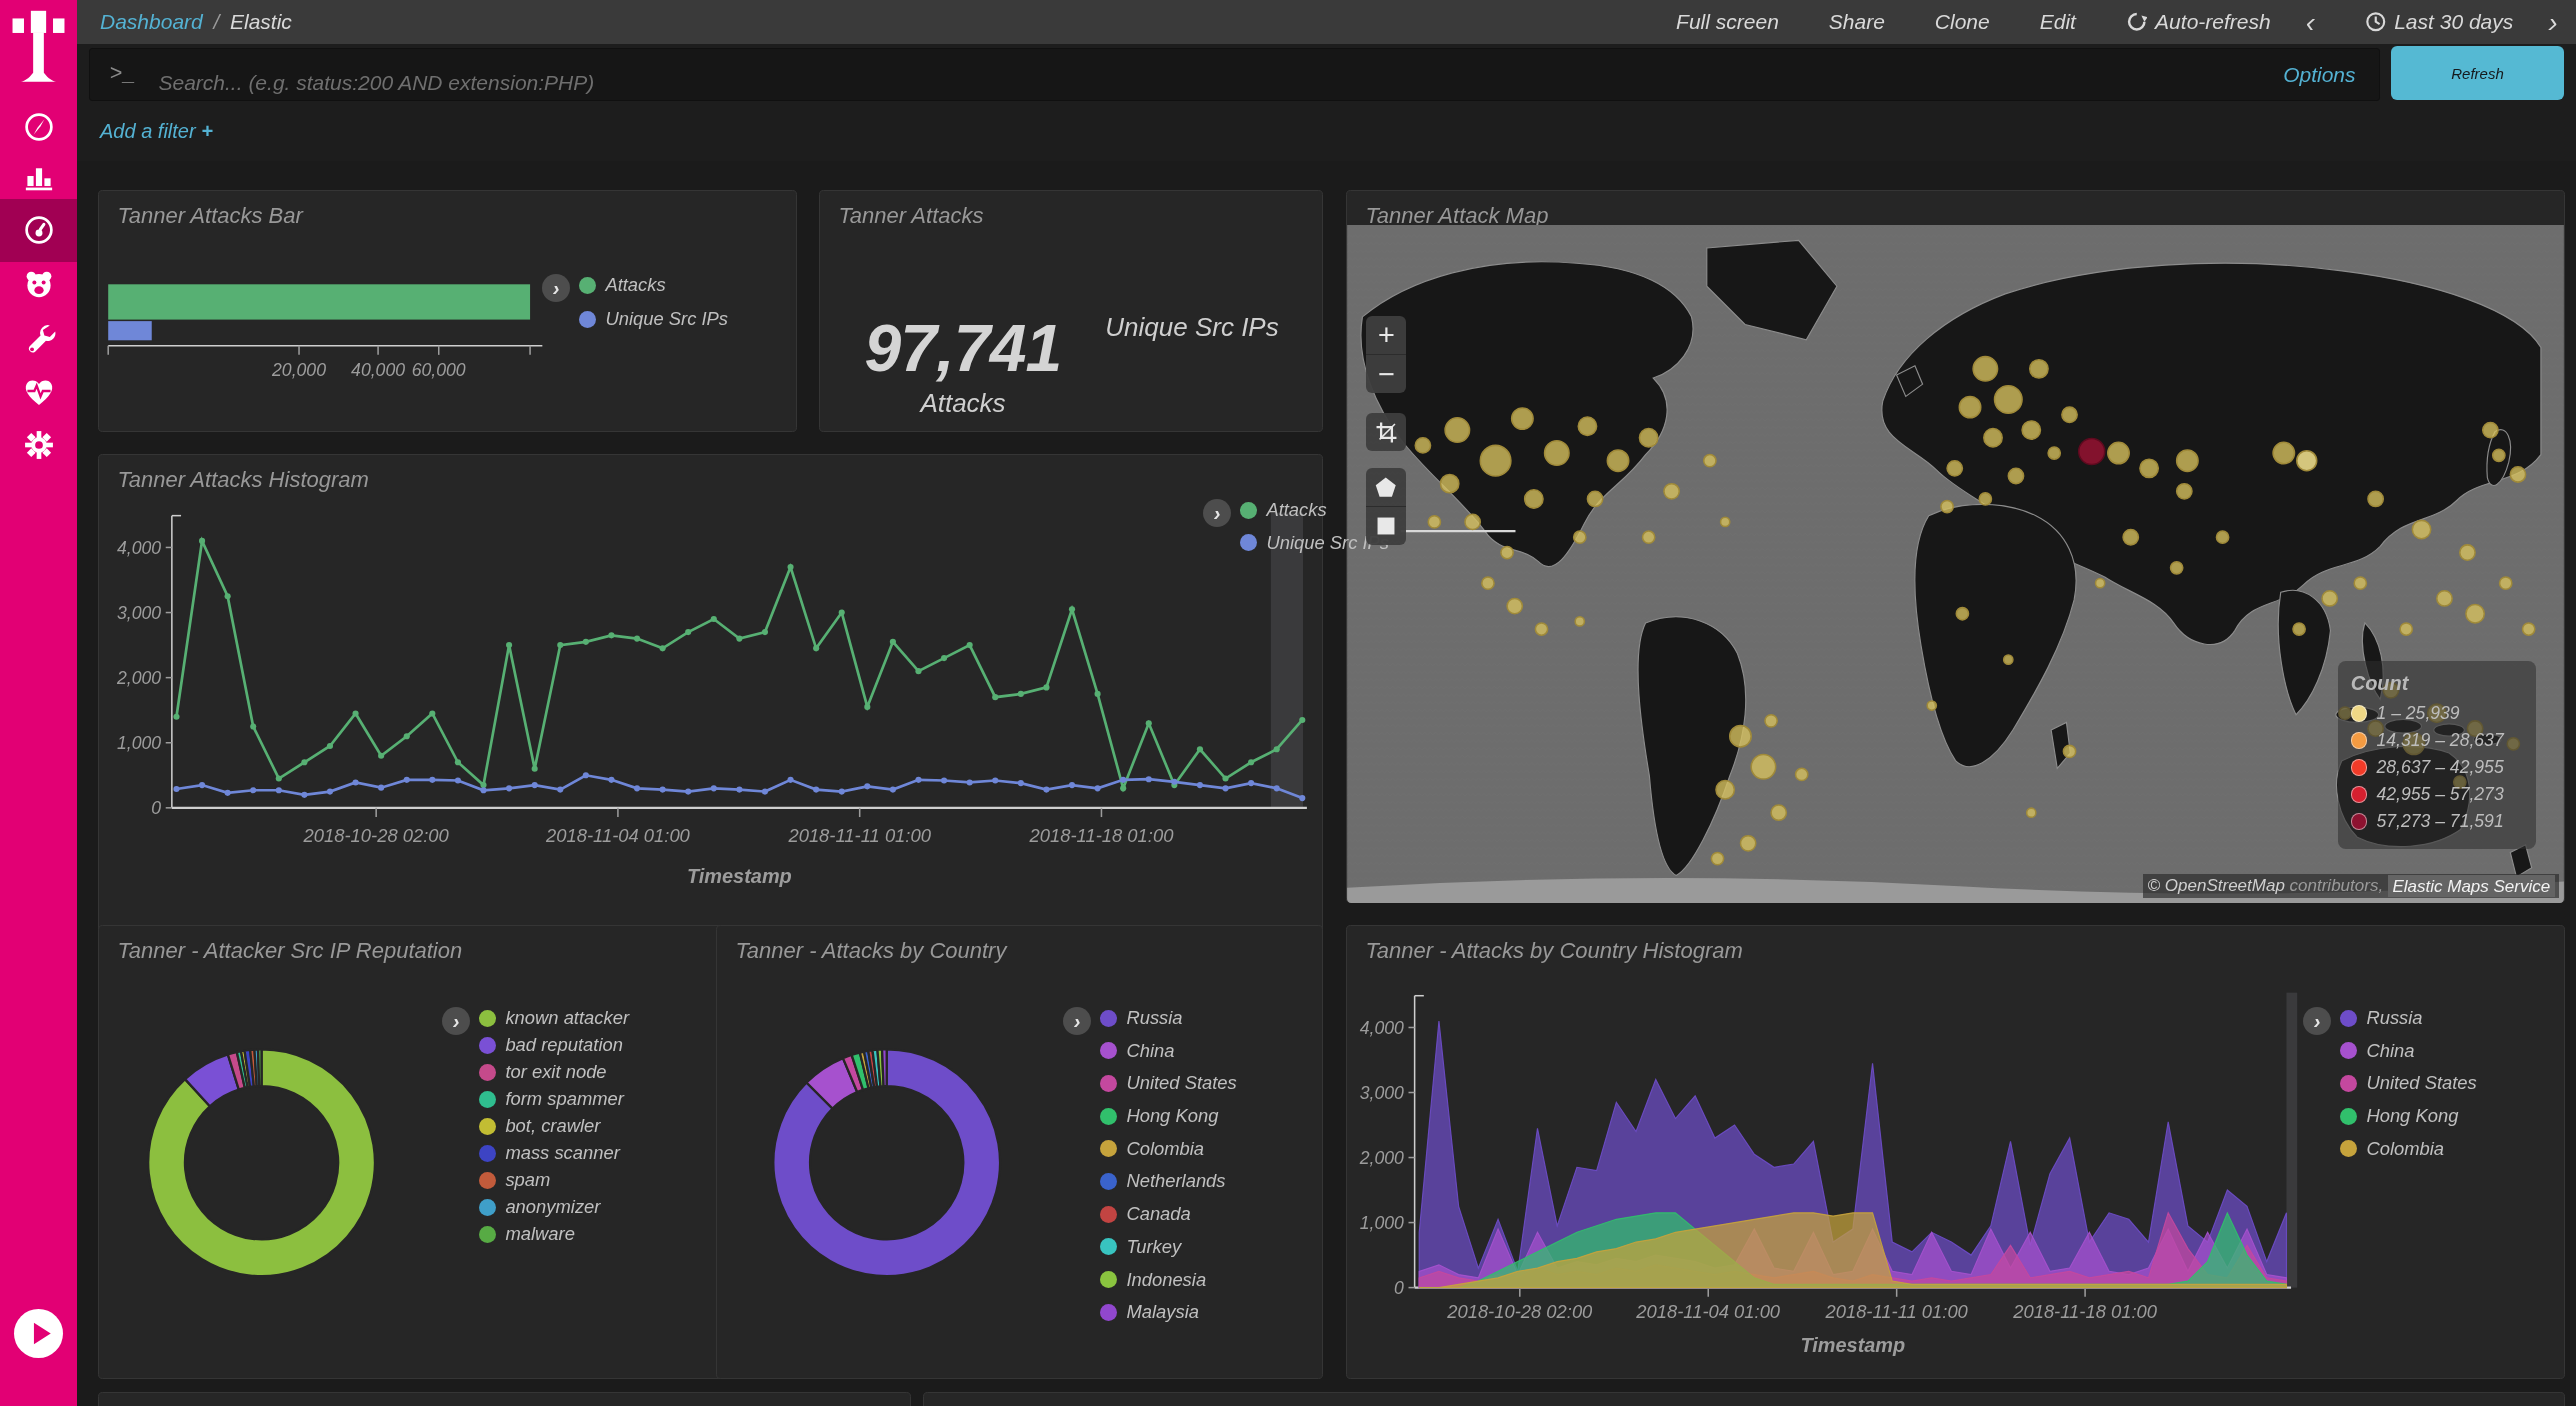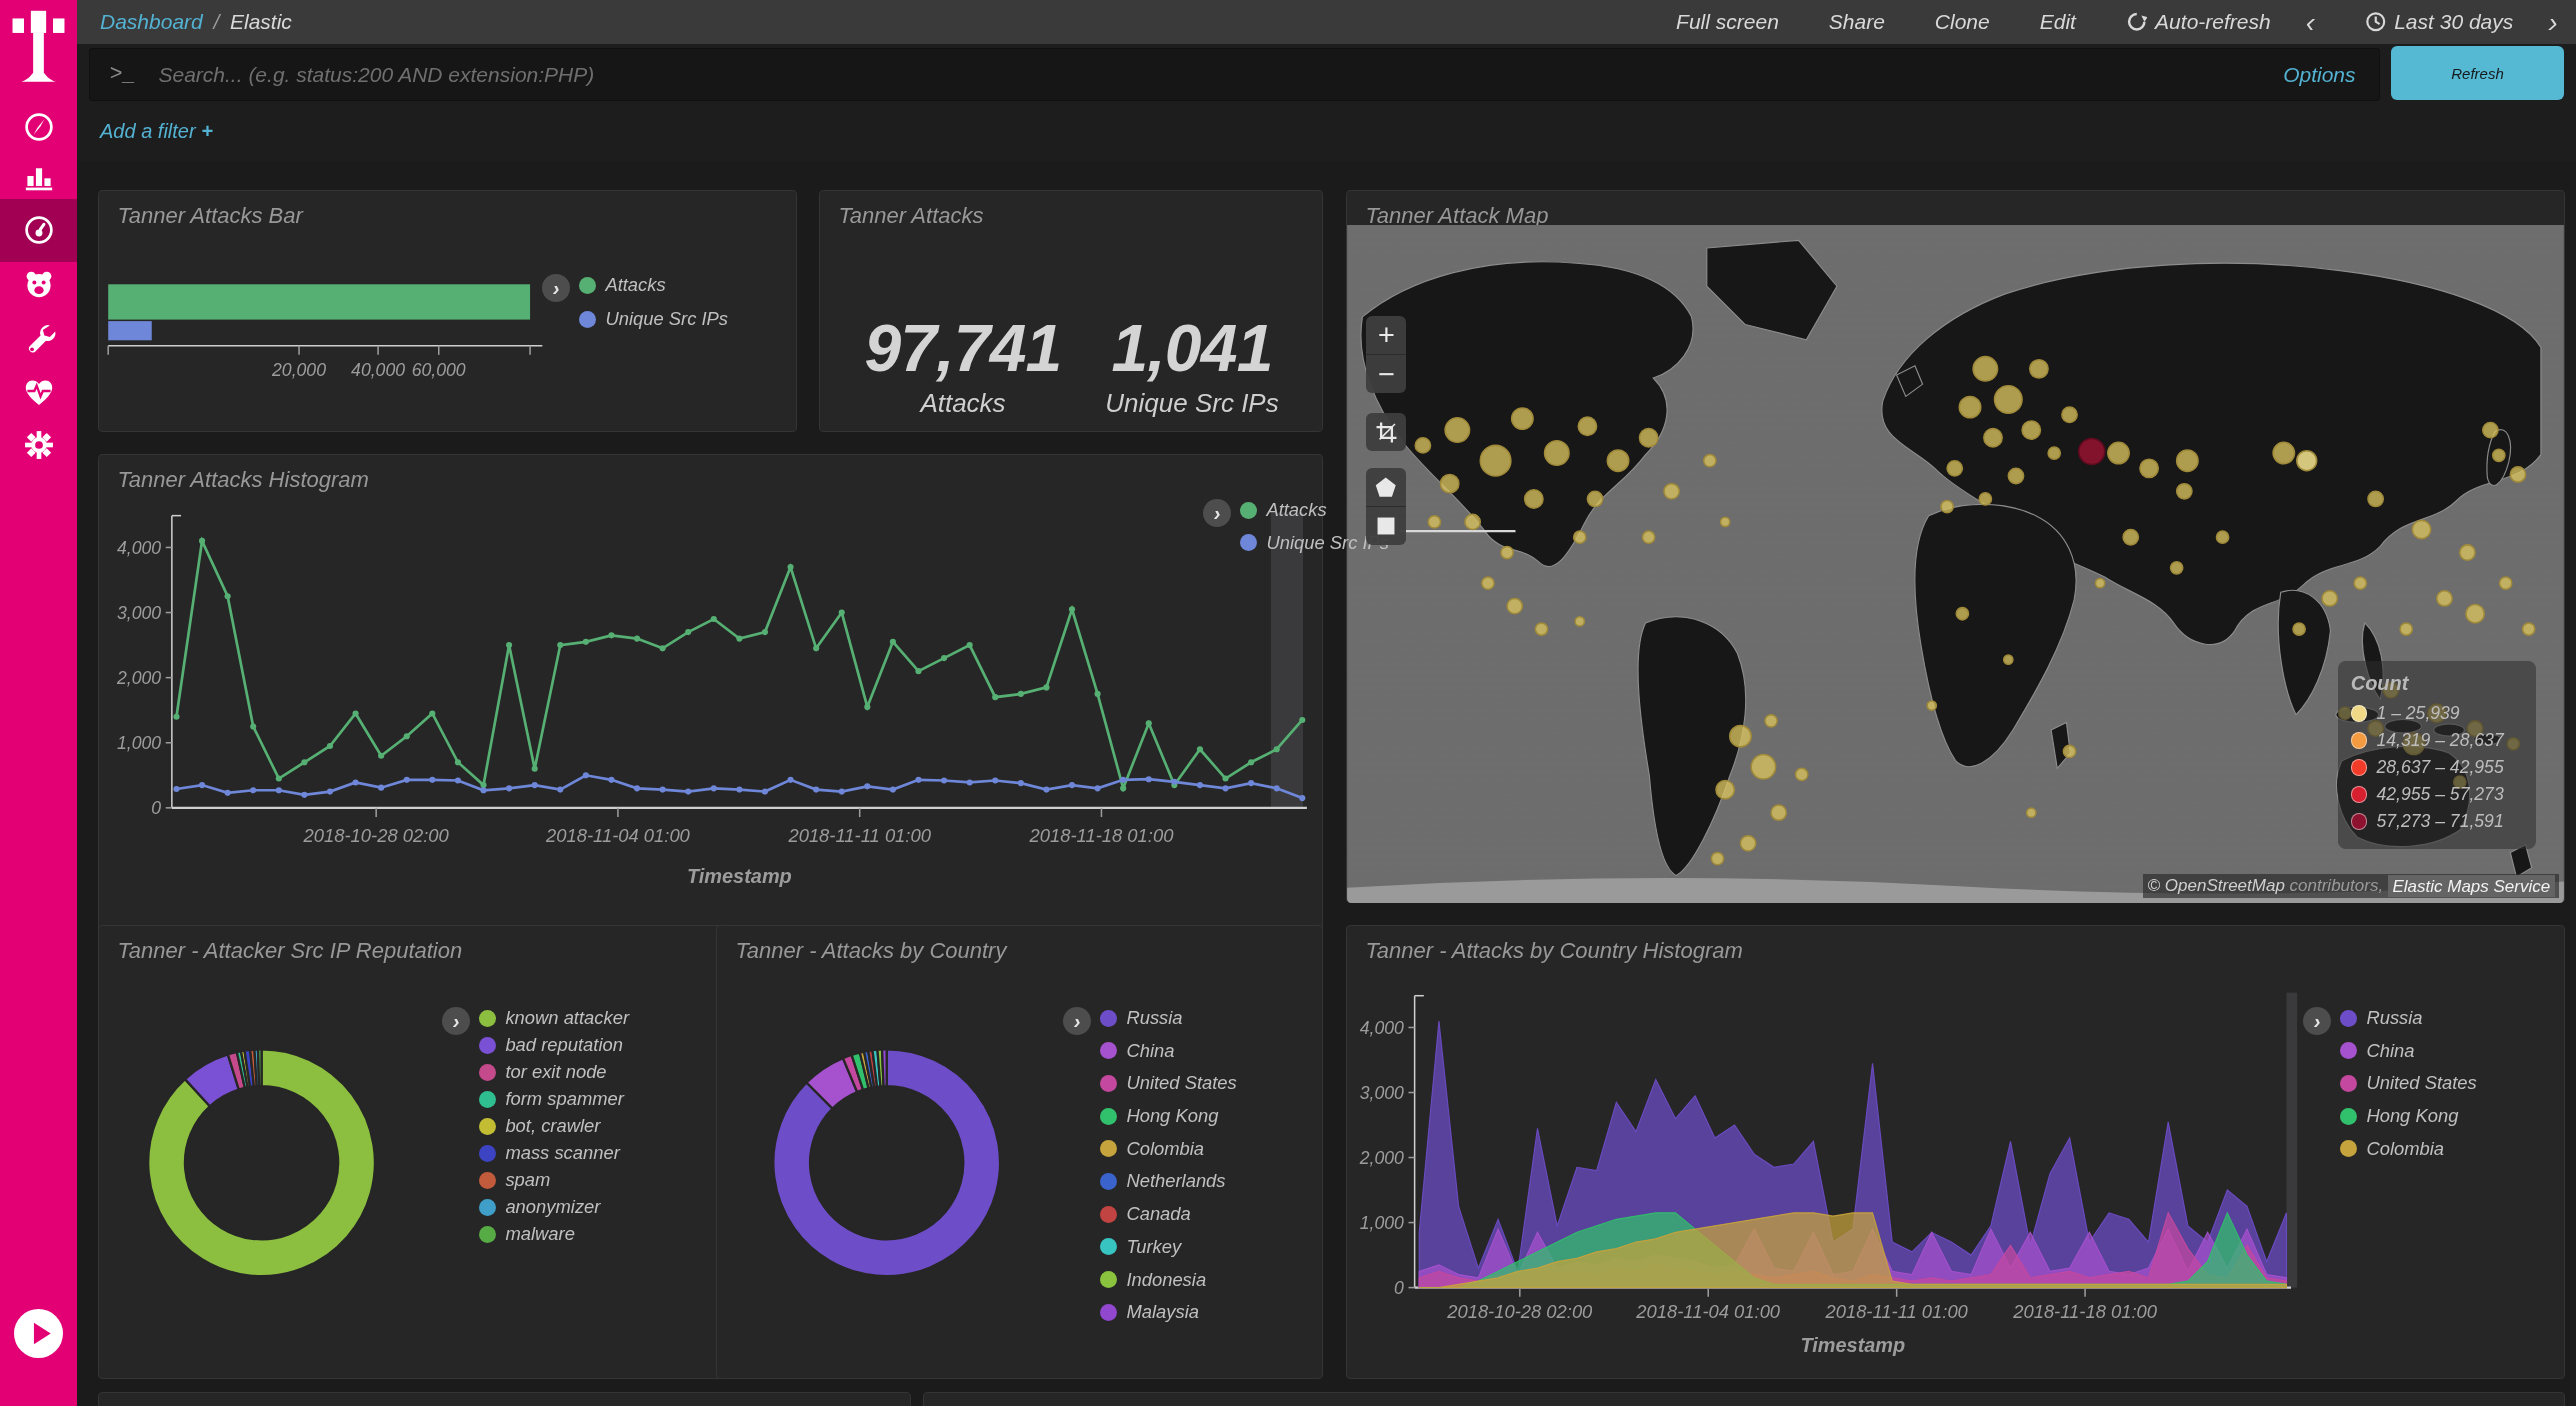--- a/index.html
+++ b/index.html
@@ -17,21 +17,21 @@
   .crumb-link{color:#54b2d3;}
   .crumb-sep{color:#9a9a9a;}
   .crumb-cur{color:#d9d9d9;}
   .nav-right{margin-left:auto;display:flex;align-items:center;gap:35px;padding-right:18.4px;font-size:21px;color:#d9d9d9;}
   .nav-item{cursor:pointer;display:flex;align-items:center;gap:7.7px;margin-left:15px;}
   .chev{font-size:28px;line-height:21px;color:#d9d9d9;}
   
   .queryrow{position:absolute;left:77px;top:44px;right:0;height:59px;background:#1d1d1d;}
   .querybar{position:absolute;left:11.5px;top:3.8px;width:2289px;height:51px;background:#161616;border:0.8px solid #101010;border-radius:3.1px;}
   .qprompt{position:absolute;left:20px;top:12.3px;color:#8a8a8a;font-size:21.5px;letter-spacing:1.5px;}
-  .qplaceholder{position:absolute;left:69px;top:14px;color:#6f6f6f;font-size:21px;}
+  .qplaceholder{position:absolute;left:69px;top:22px;color:#6f6f6f;font-size:21px;}
   .qoptions{position:absolute;right:23px;top:14px;color:#54b2d3;font-size:21px;cursor:pointer;}
   .refresh-btn{position:absolute;left:2314px;top:2.3px;width:173px;height:54px;background:#55b9d3;border-radius:6.1px;
      color:#15191c;font-size:15px;display:flex;align-items:center;justify-content:center;cursor:pointer;}
   
   .filterrow{position:absolute;left:77px;top:103px;right:0;height:58px;background:#1d1d1d;}
   .addfilter{position:absolute;left:23px;top:17px;color:#54b2d3;font-size:20px;cursor:pointer;}
   .addfilter b{font-weight:bold;}
   
   .panel{position:absolute;background:#262626;border:0.8px solid #353535;border-radius:4.6px;box-sizing:border-box;}
   .ptitle{position:absolute;left:18.4px;top:12.3px;font-size:22px;color:#989898;}
@@ -213,21 +213,20 @@
     </div>
   </div>
 
   <div class="panel" style="left:819px;top:190px;width:504px;height:242px">
     <div class="ptitle">Tanner Attacks</div>
     <div class="metric" style="left:32px;top:119px;width:222px">
       <div class="val">97,741</div>
       <div class="lab">Attacks</div>
     </div>
     <div class="metric" style="left:261px;top:119px;width:222px">
-      <div class="val">1,041</div>
       <div class="lab">Unique Src IPs</div>
     </div>
   </div>
 
   <div class="panel" style="left:1346px;top:190px;width:1219px;height:713px">
     <div class="ptitle">Tanner Attack Map</div>
     <div class="mapwrap">
       <svg id="map-svg" width="1217" height="678" viewBox="0 0 1590 886">
         <defs>
           <pattern id="wv" width="14" height="10" patternUnits="userSpaceOnUse">

